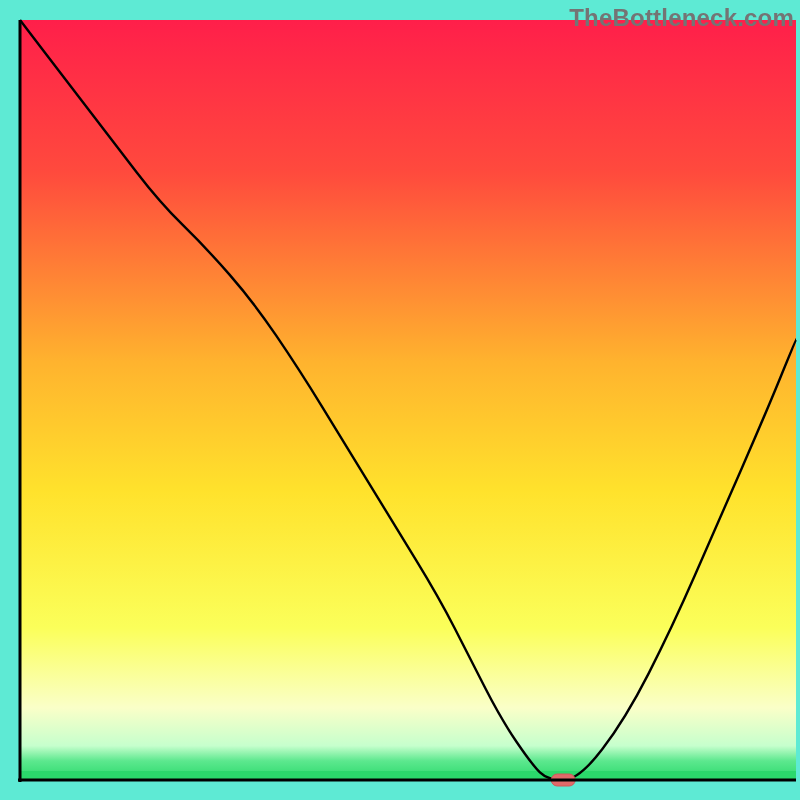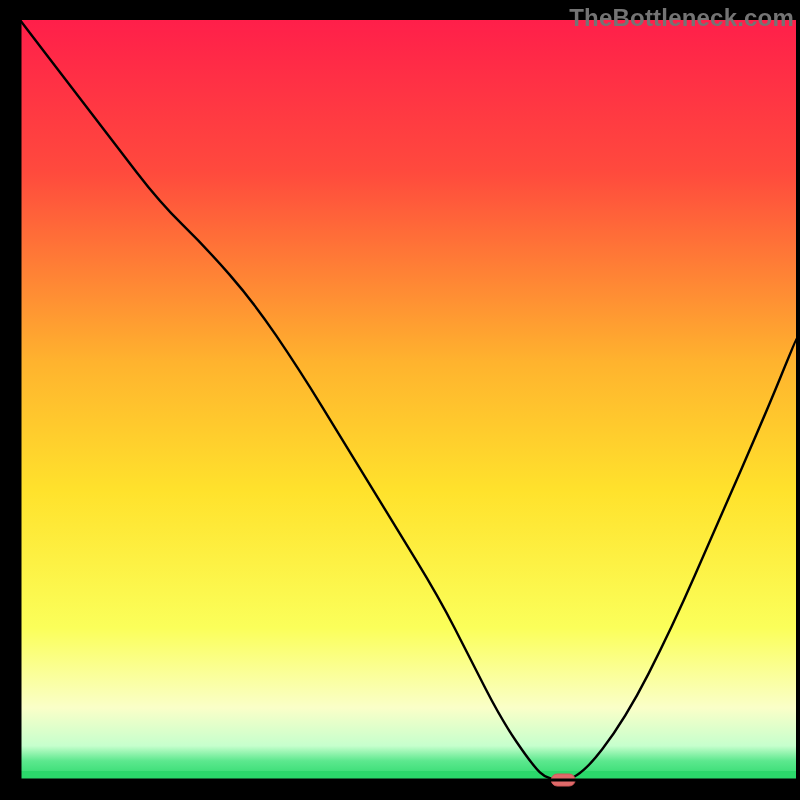--- a/index.html
+++ b/index.html
@@ -1,16 +1,16 @@
 <!DOCTYPE html>
 <html><head>
 <meta charset="utf-8">
 <style>
   html,body{margin:0;padding:0;width:800px;height:800px;overflow:hidden;font-family:Arial,Helvetica,sans-serif;}
-  .wrap{position:relative;width:800px;height:800px;background:#000000;}
+  .wrap{position:relative;width:800px;height:800px;background:#5eead4;}
   .watermark{
     position:absolute;top:4px;right:6px;
     font-size:24px;font-weight:600;color:#747474;letter-spacing:0.2px;
     user-select:none;
   }
   svg{display:block;}
 </style>
 </head>
 <body>
 <div class="wrap">

